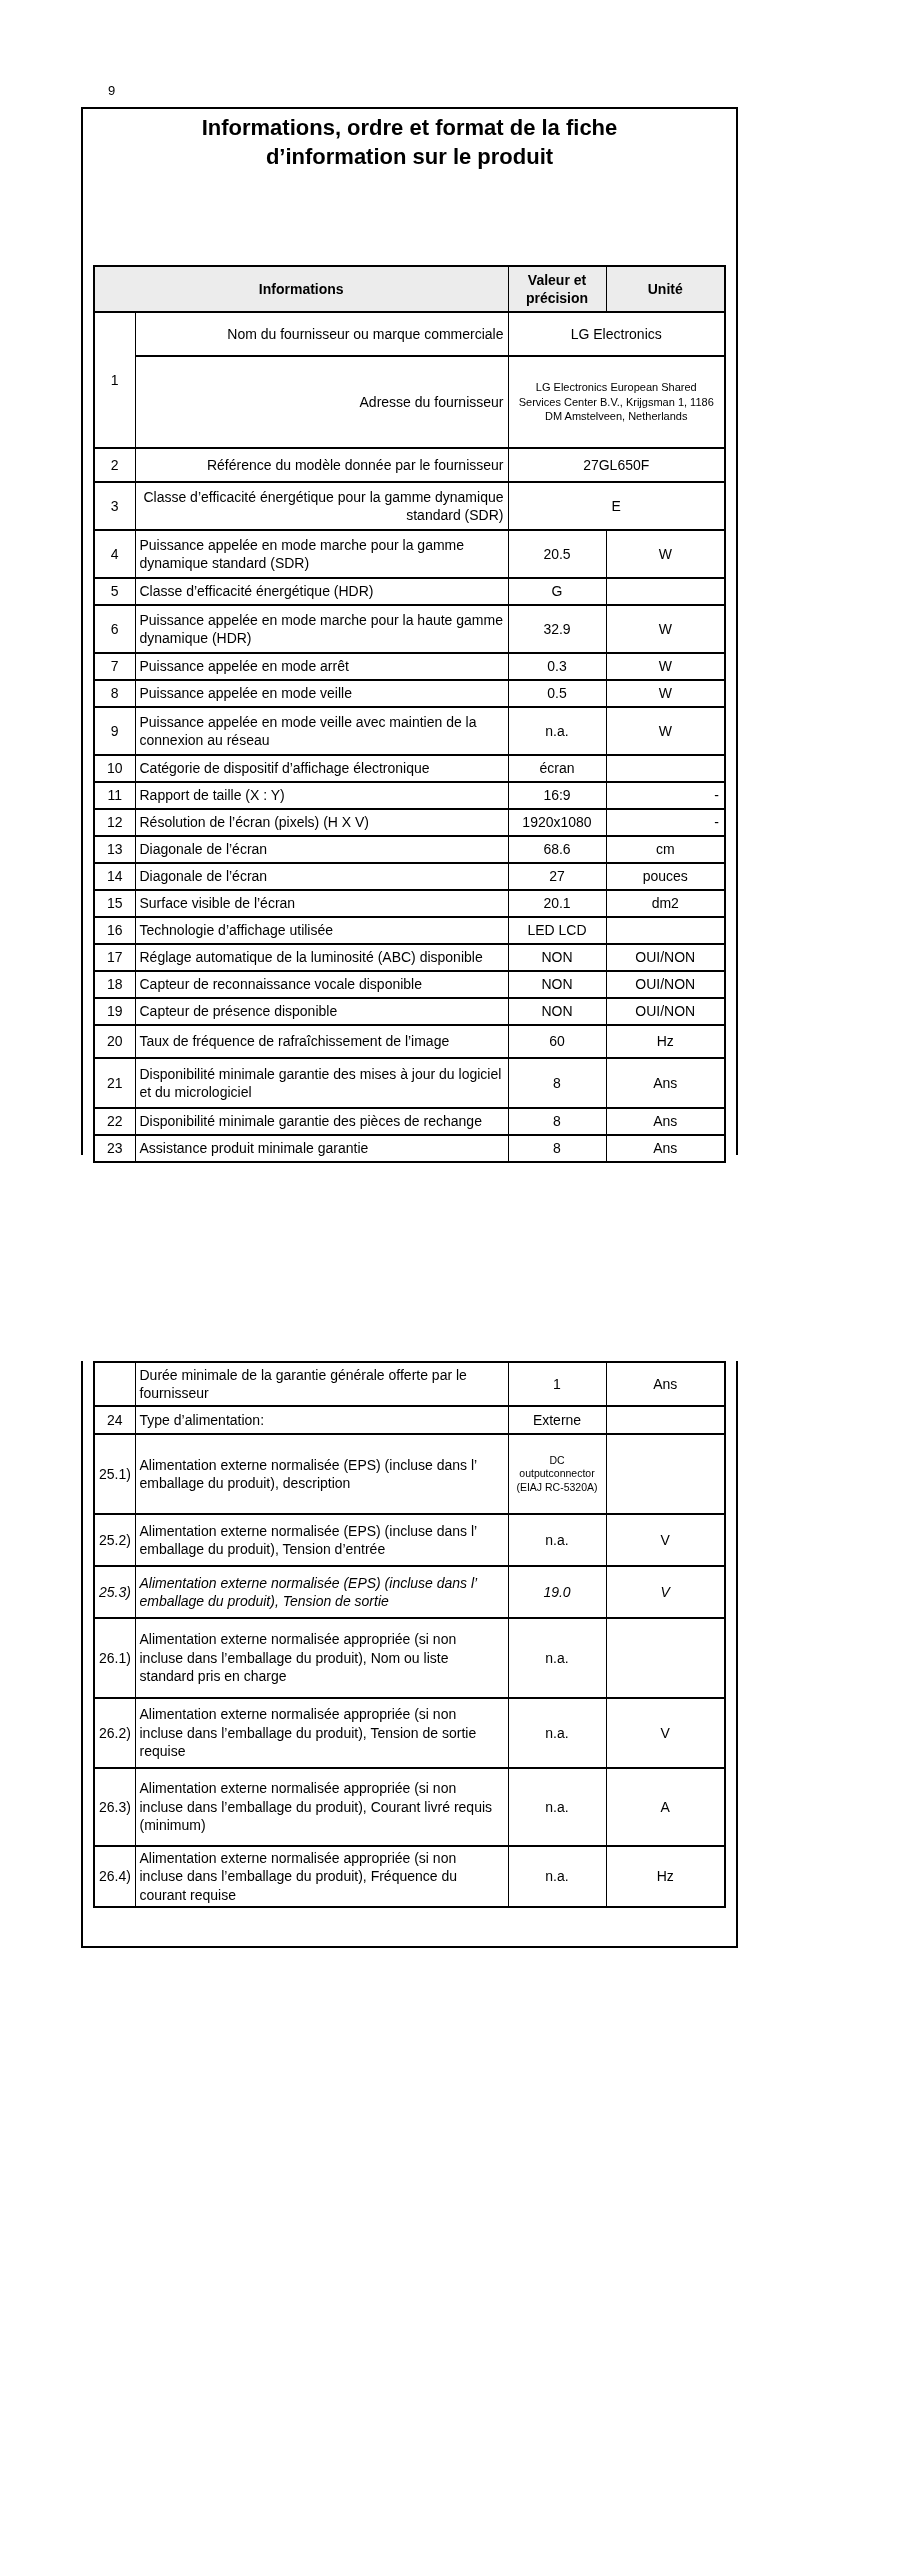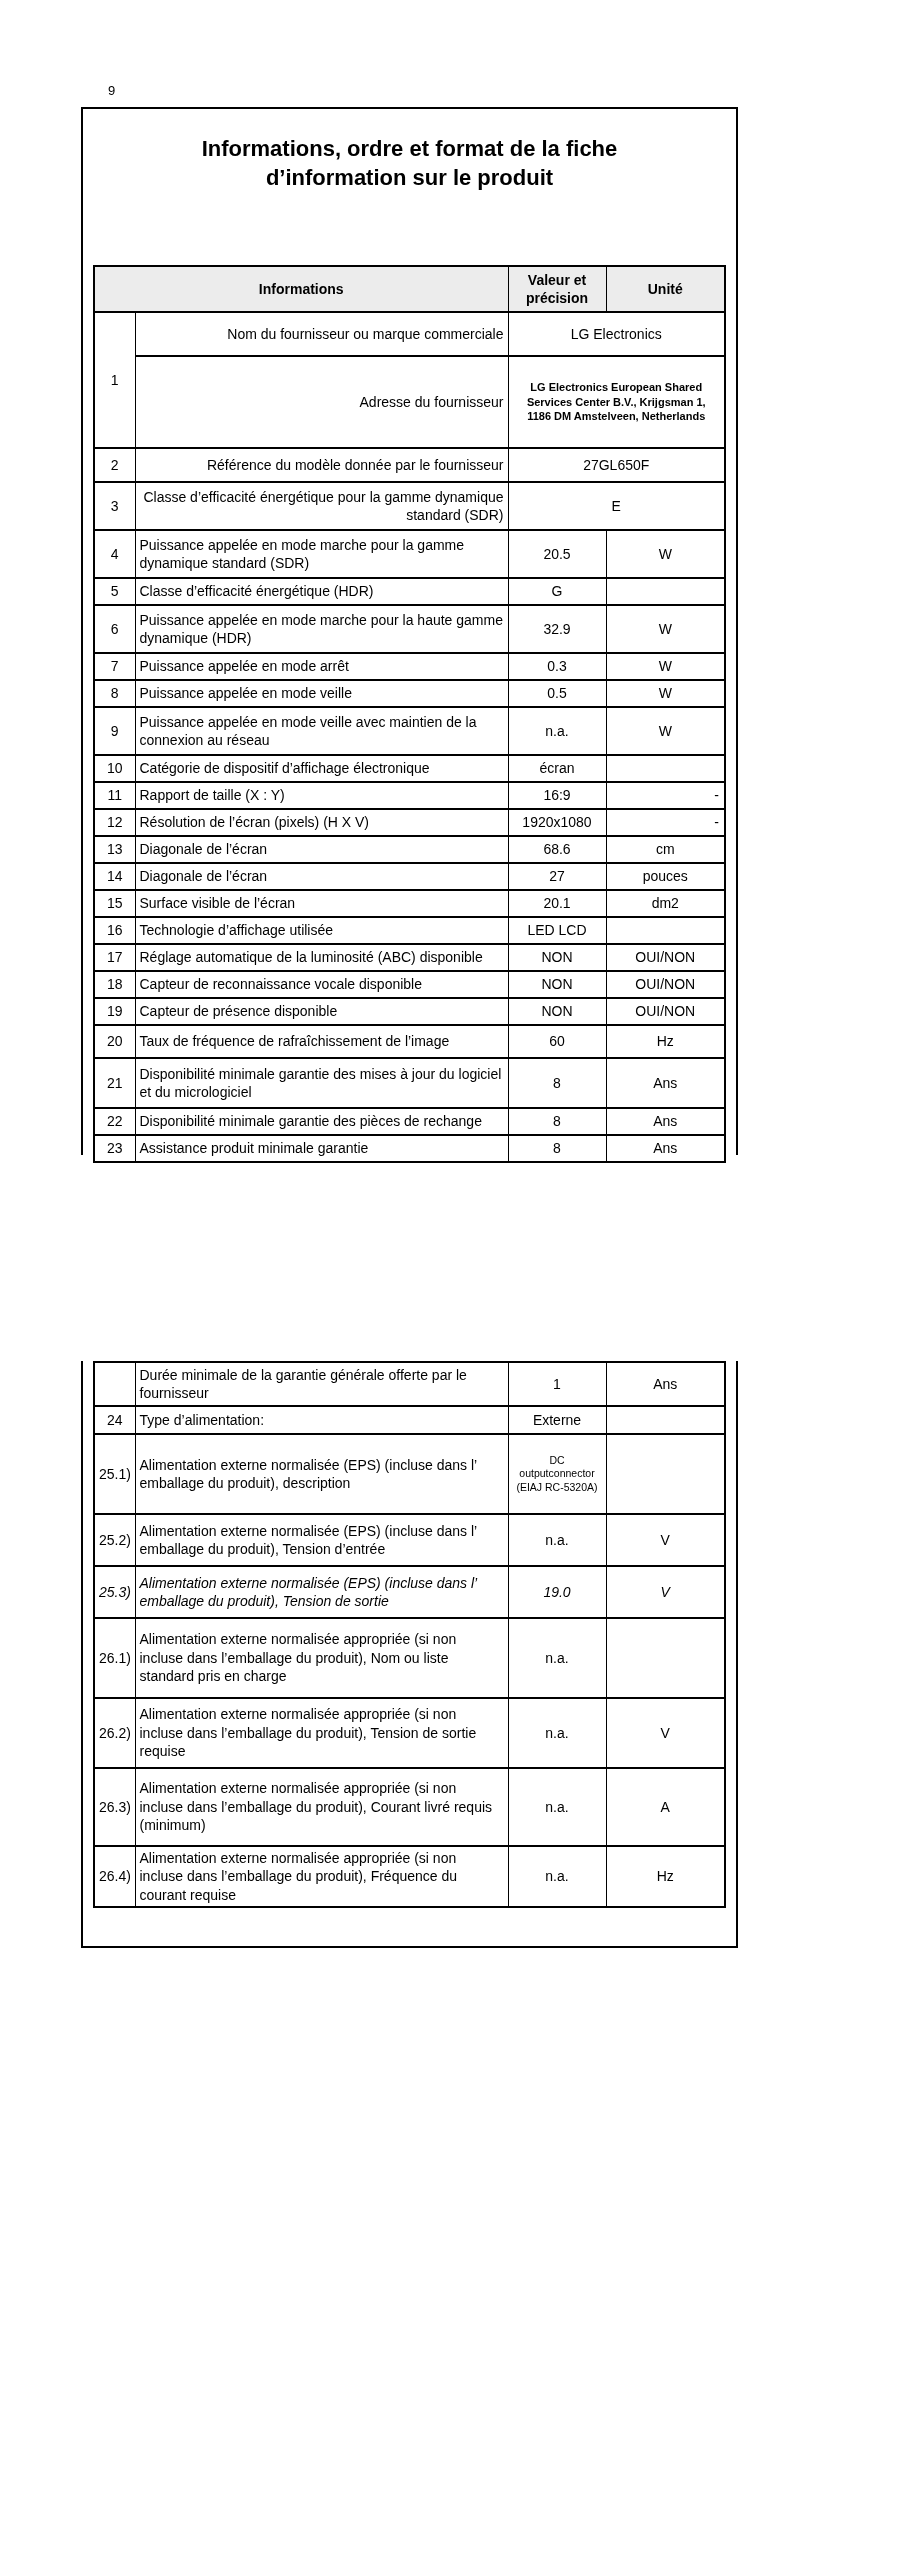--- a/index.html
+++ b/index.html
@@ -8,21 +8,21 @@
   .canvas { position: relative; width: 906px; height: 2560px; background: #fff; overflow: hidden; }
 
   .page-num { position: absolute; left: 108px; top: 84px; font-size: 13px; line-height: 14px; }
 
   .block { position: absolute; left: 81px; width: 657px; background: #fff; }
   .block1 { top: 107px; height: 1048px;
             border-top: 2px solid #000; border-left: 2px solid #000; border-right: 2px solid #000; }
   .block2 { top: 1361px; height: 587px;
             border-left: 2px solid #000; border-right: 2px solid #000; border-bottom: 2px solid #000; }
 
-  .doc-title { margin-top: 25px; text-align: center; font-weight: bold;
+  .doc-title { margin-top: 4px; text-align: center; font-weight: bold;
                font-size: 22px; line-height: 29px; letter-spacing: 0; }
 
   table.fiche { position: absolute; left: 10px; border-collapse: collapse; table-layout: fixed;
                 width: 631px; border: 2px solid #000; background: #fff; }
   #table1 { top: 156px; border-radius: 31px; }
   #table2 { top: 0; }
 
   table.fiche th, table.fiche td {
     border: 1px solid #000;
     border-top-width: 2px; border-bottom-width: 2px;
@@ -30,21 +30,21 @@
     font-size: 14px; line-height: 1.32;
     padding: 2px 4px;
     overflow: hidden;
   }
   table.fiche thead th { background: #ececec; font-weight: bold; text-align: center; }
 
   .cell-num   { text-align: center; padding: 2px 1px; }
   .cell-label { text-align: left; padding: 2px 7px; }
   .cell-label.center { text-align: right; }
   .cell-value { text-align: center; }
-  .cell-value.small  { font-size: 11px; line-height: 1.35; padding: 2px 10px; font-weight: bold; }
+  .cell-value.small  { font-size: 11px; line-height: 1.35; padding: 2px 10px; }
   .cell-value.xsmall { font-size: 10.5px; line-height: 1.3; padding: 16px 3px; }
   .cell-unit  { text-align: center; }
   .cell-unit.right { text-align: right; padding-right: 5px; }
 </style>
 </head>
 <body>
 
 <div class="canvas">
 
   <div class="page-num">9</div>

